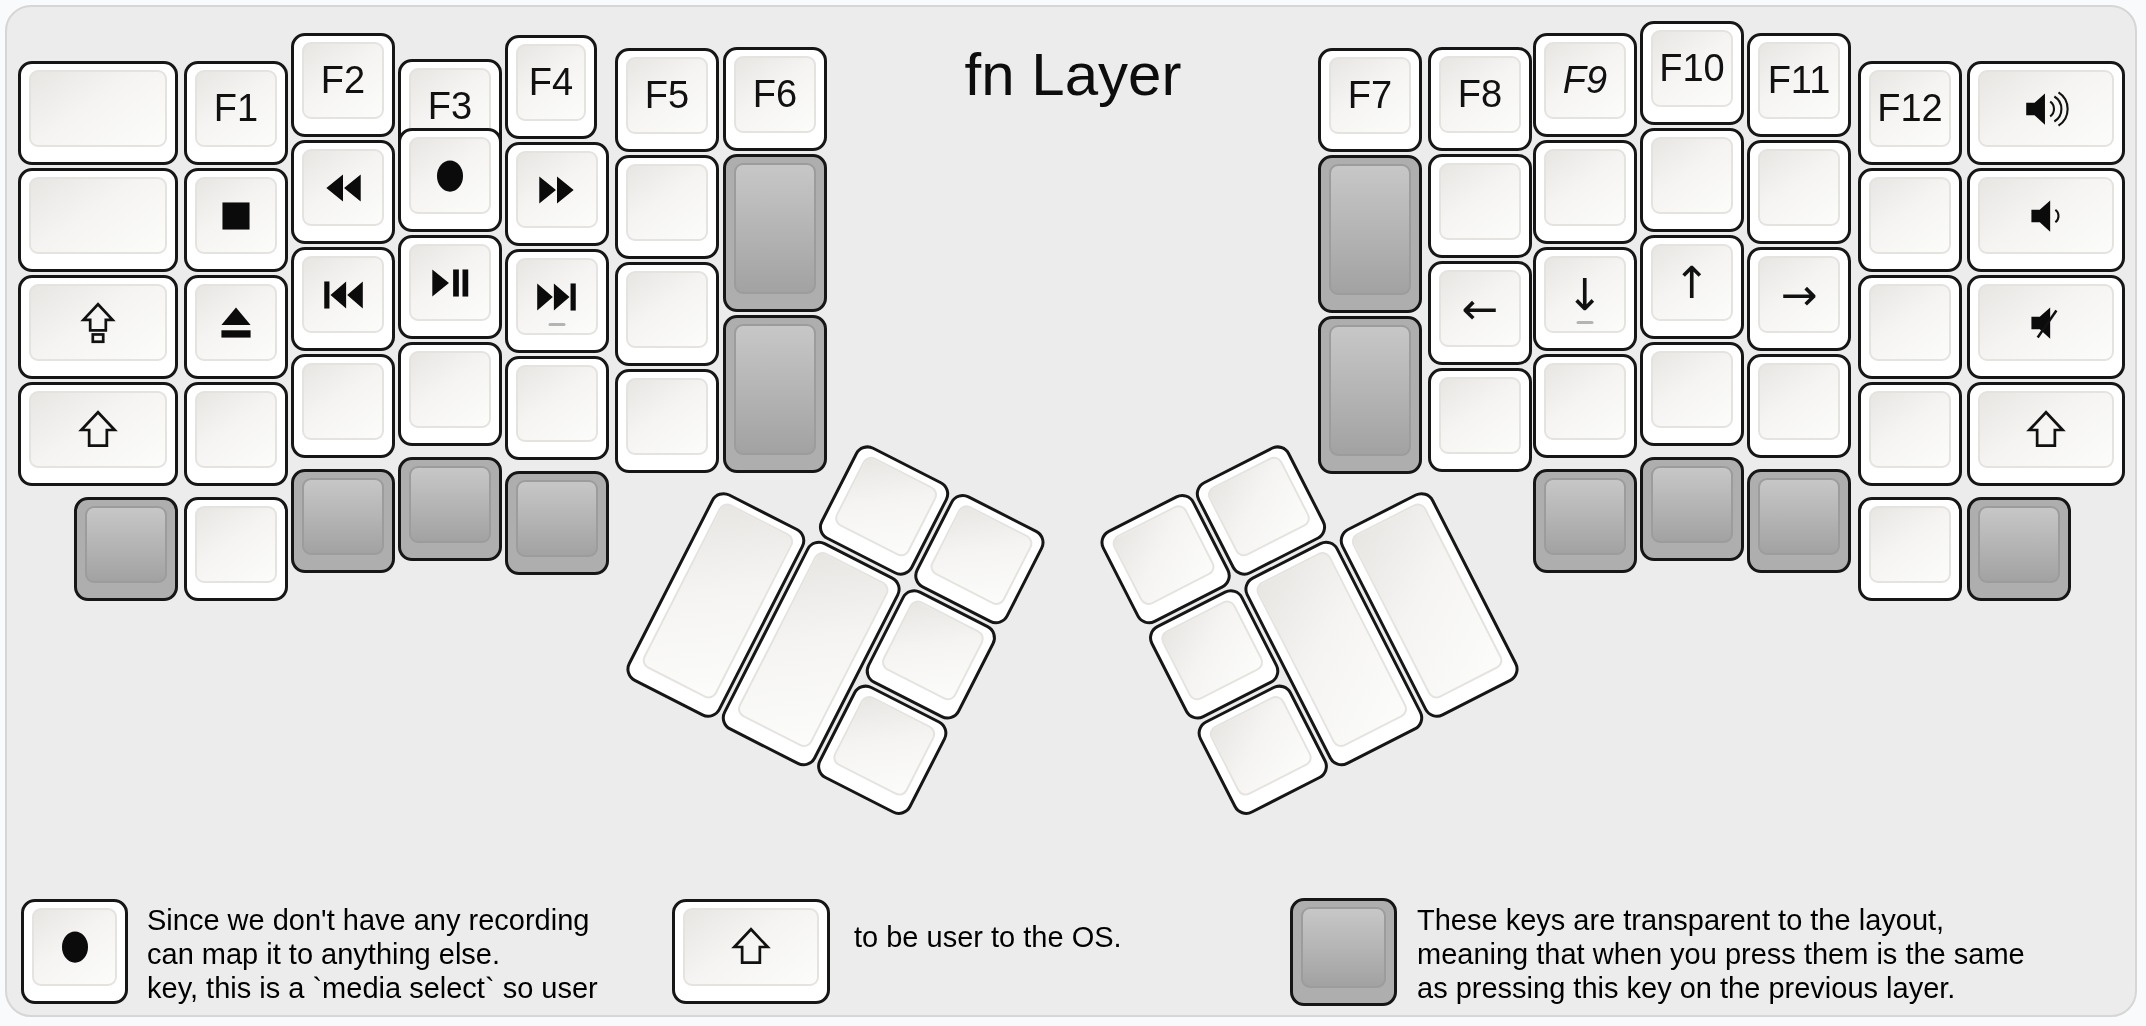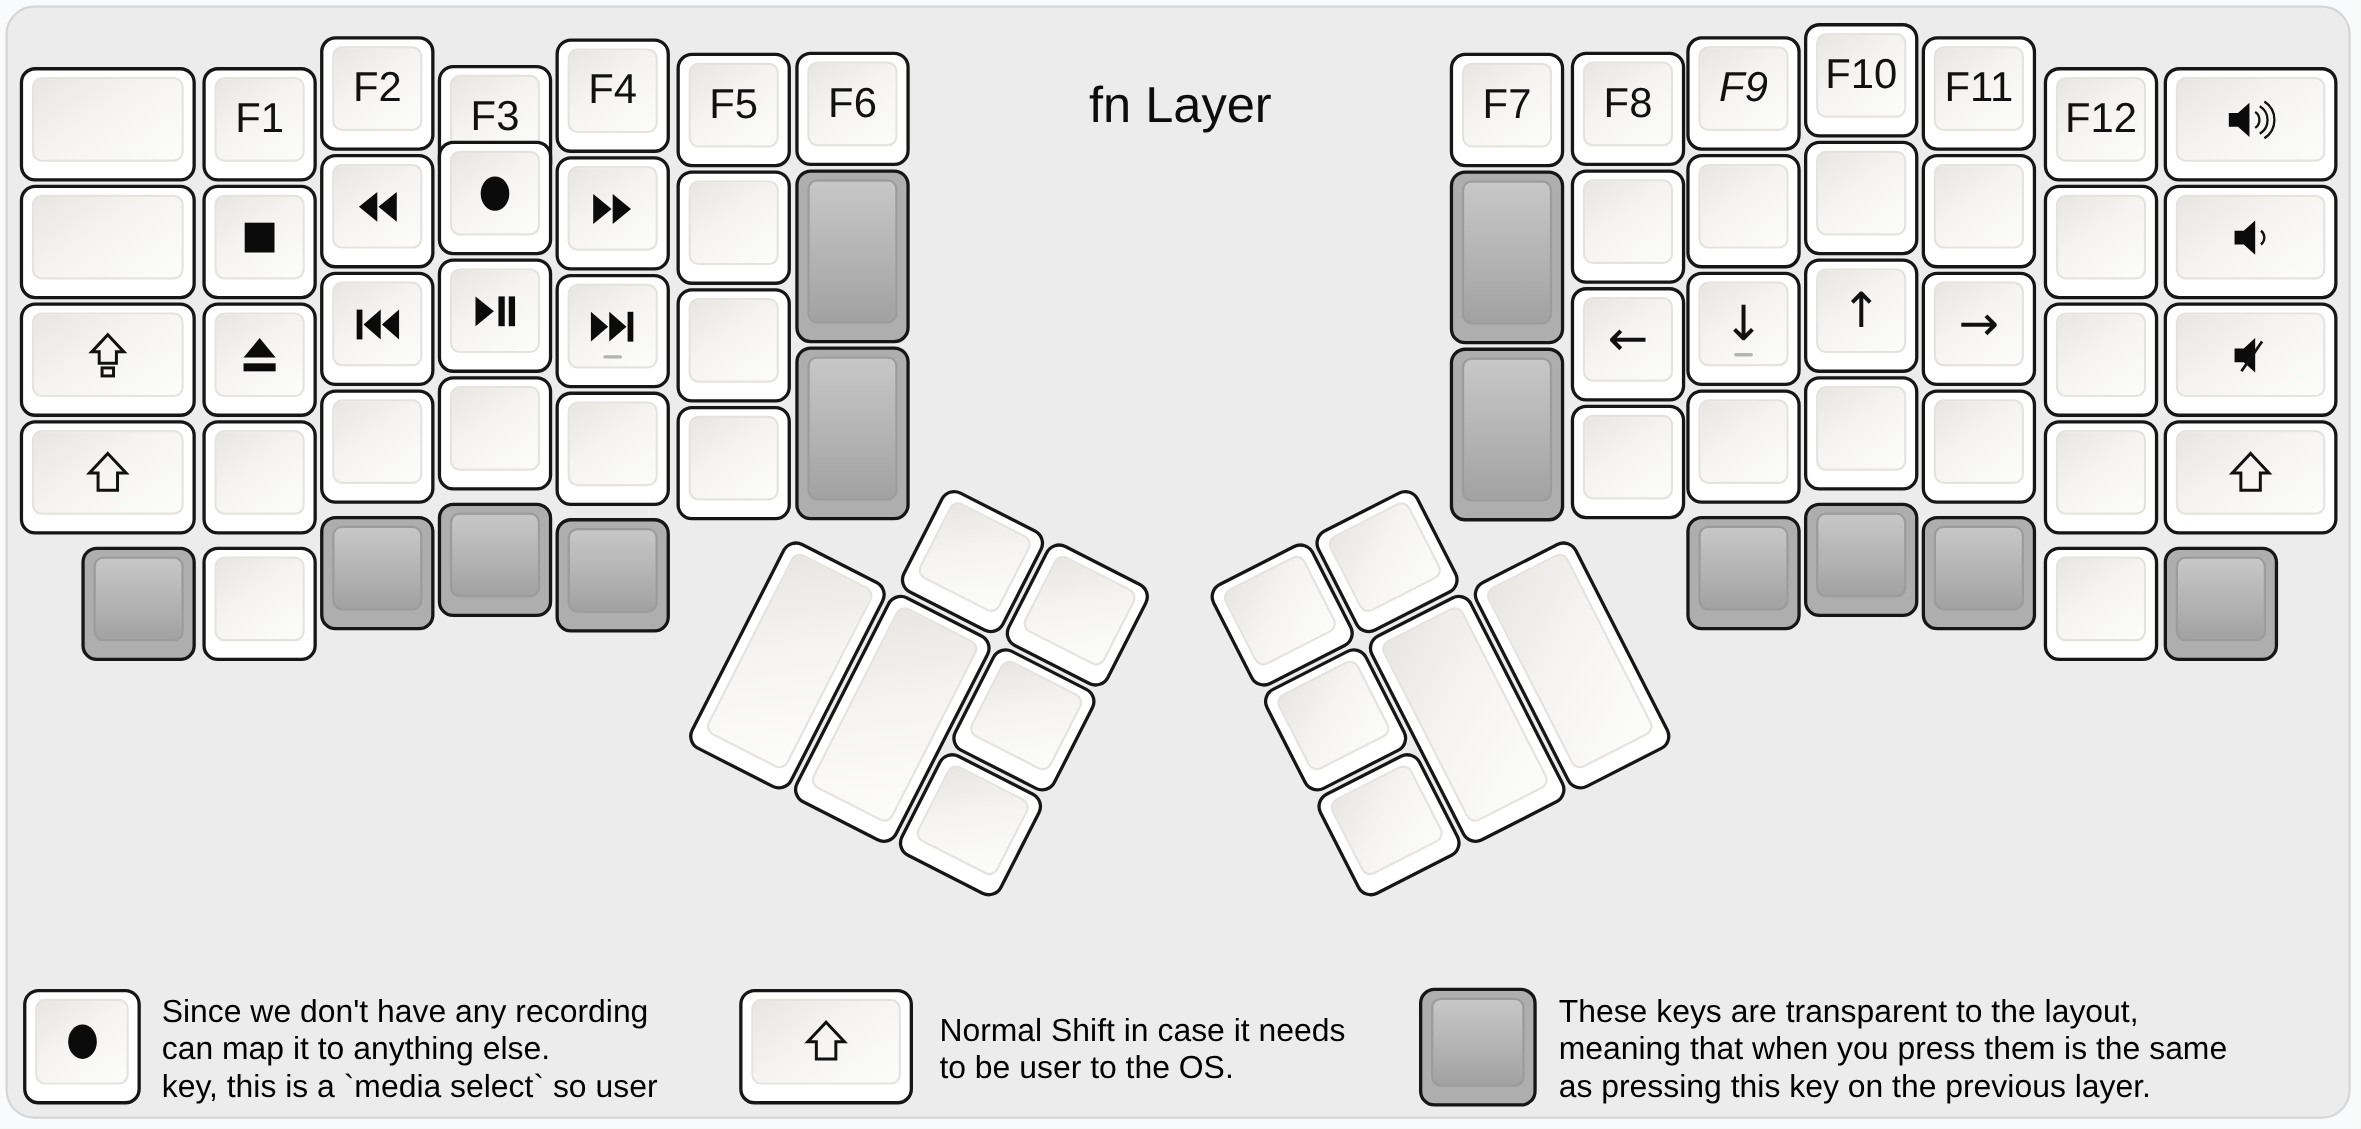--- a/index.html
+++ b/index.html
@@ -1,21 +1,21 @@
 <!DOCTYPE html>
 <html><head>
 <meta charset="utf-8">
 <style>
   html,body{margin:0;padding:0;background:#f9fafb;}
   .stage{position:relative;width:2146px;height:1026px;overflow:hidden;
          font-family:"Liberation Sans",sans-serif;}
   .panel{position:absolute;left:5px;top:5px;width:2132px;height:1012px;
          background:#ececec;border:2px solid #d6d6d6;border-radius:26px;box-sizing:border-box;}
-  .title{position:absolute;top:68px;left:50%;transform:translateX(-50%);
-         font-size:46px;color:#0d0d0d;white-space:nowrap;}
+  .title{position:absolute;top:40px;left:50%;transform:translateX(-50%);
+         font-size:60px;color:#0d0d0d;white-space:nowrap;}
 
   
   .key{position:absolute;background:#ffffff;border:3px solid #161616;border-radius:14px;
        box-sizing:border-box;}
   .cap{position:absolute;left:8px;right:8px;top:6px;bottom:15px;border-radius:9px;
        border:2px solid #e5e3e0;box-sizing:border-box;
        background:linear-gradient(145deg,#e8e6e3 0%,#f5f4f2 45%,#fcfcfb 100%);
        display:flex;align-items:center;justify-content:center;}
   .key.gray{background:#aeaeae;}
   .key.gray .cap{border-color:#9c9c9c;background:linear-gradient(180deg,#c7c7c7 0%,#b3b3b3 55%,#a2a2a2 100%);}
@@ -142,21 +142,21 @@
               <path d="M7 11 L23 24 L7 37 Z" fill="#0b0b0b"></path>
               <rect x="27" y="11" width="5.5" height="26" fill="#0b0b0b"></rect>
               <rect x="36" y="11" width="5.5" height="26" fill="#0b0b0b"></rect>
             </svg>
           </span>
         </div>
       </div>
       <div class="key" style="left: 398px; top: 342px; width: 104px; height: 104px;">
         <div class="cap"></div>
       </div>
-      <div class="key" style="left: 505px; top: 35px; width: 104px; height: 104px;">
+      <div class="key" style="left: 505px; top: 35px; width: 92px; height: 104px;">
         <div class="cap">
           <span class="klabel">F4</span>
         </div>
       </div>
       <div class="key" style="left: 505px; top: 142px; width: 104px; height: 104px;">
         <div class="cap">
           <span>
             <svg class="icon-svg" width="50" height="50" viewBox="0 0 48 48">
               <path d="M24 11 L40 24 L24 37 Z M7 11 L23 24 L7 37 Z" fill="#0b0b0b"></path>
             </svg>
@@ -426,21 +426,20 @@
         <div class="key" style="left: 672px; top: 899px; width: 158px; height: 105px;">
           <div class="cap">
             <span>
               <svg class="icon-svg" width="50" height="50" viewBox="0 0 48 48">
                 <path d="M24 7 L40 24 H32.5 V39 H15.5 V24 H8 Z" style="fill:none;stroke:#111;stroke-width:2.6;stroke-linejoin:miter;"></path>
               </svg>
             </span>
           </div>
         </div>
         <div class="legend-text" style="left: 854px; top: 920px;">
-          <div>Normal Shift in case it needs</div>
           <div>to be user to the OS.</div>
         </div>
       </div>
       <div class="legend-item">
         <div class="key gray" style="left: 1290px; top: 898px; width: 107px; height: 108px;">
           <div class="cap"></div>
         </div>
         <div class="legend-text" style="left: 1417px; top: 903px;">
           <div>These keys are transparent to the layout,</div>
           <div>meaning that when you press them is the same</div>

